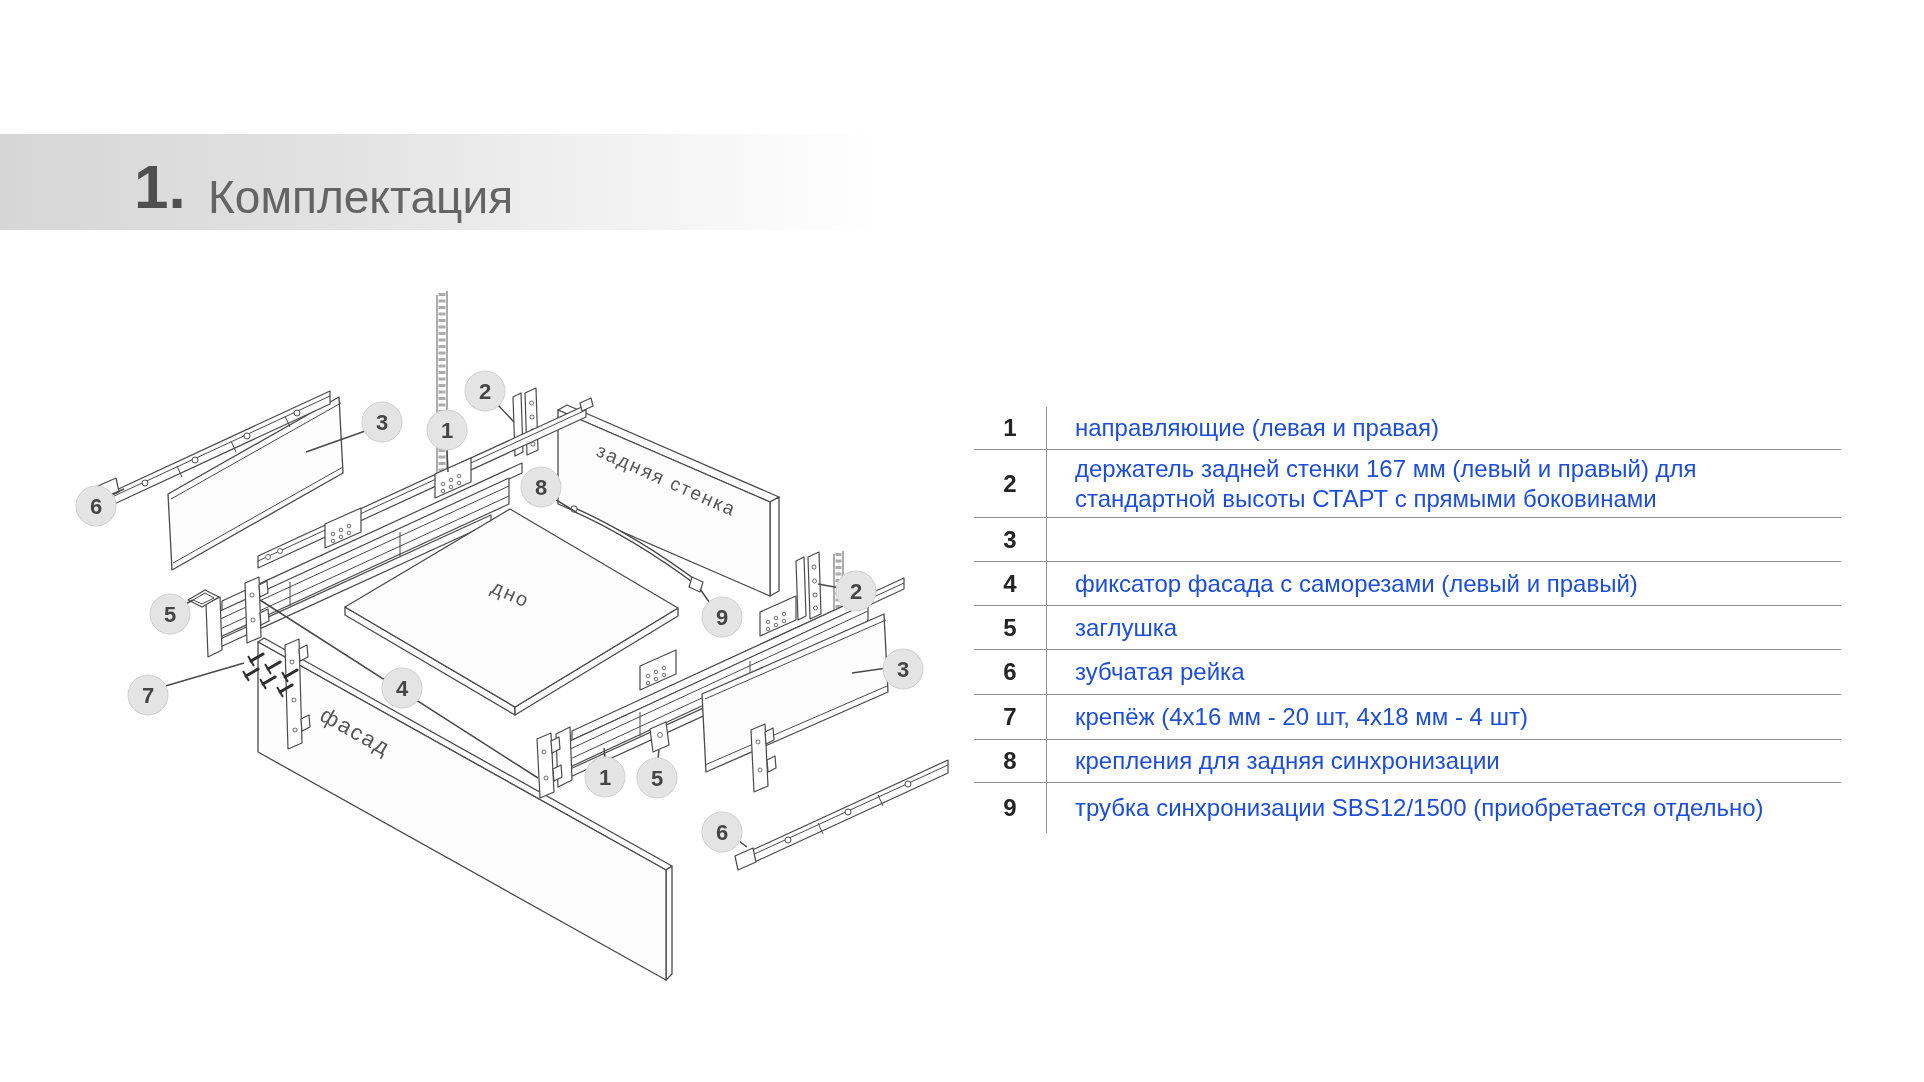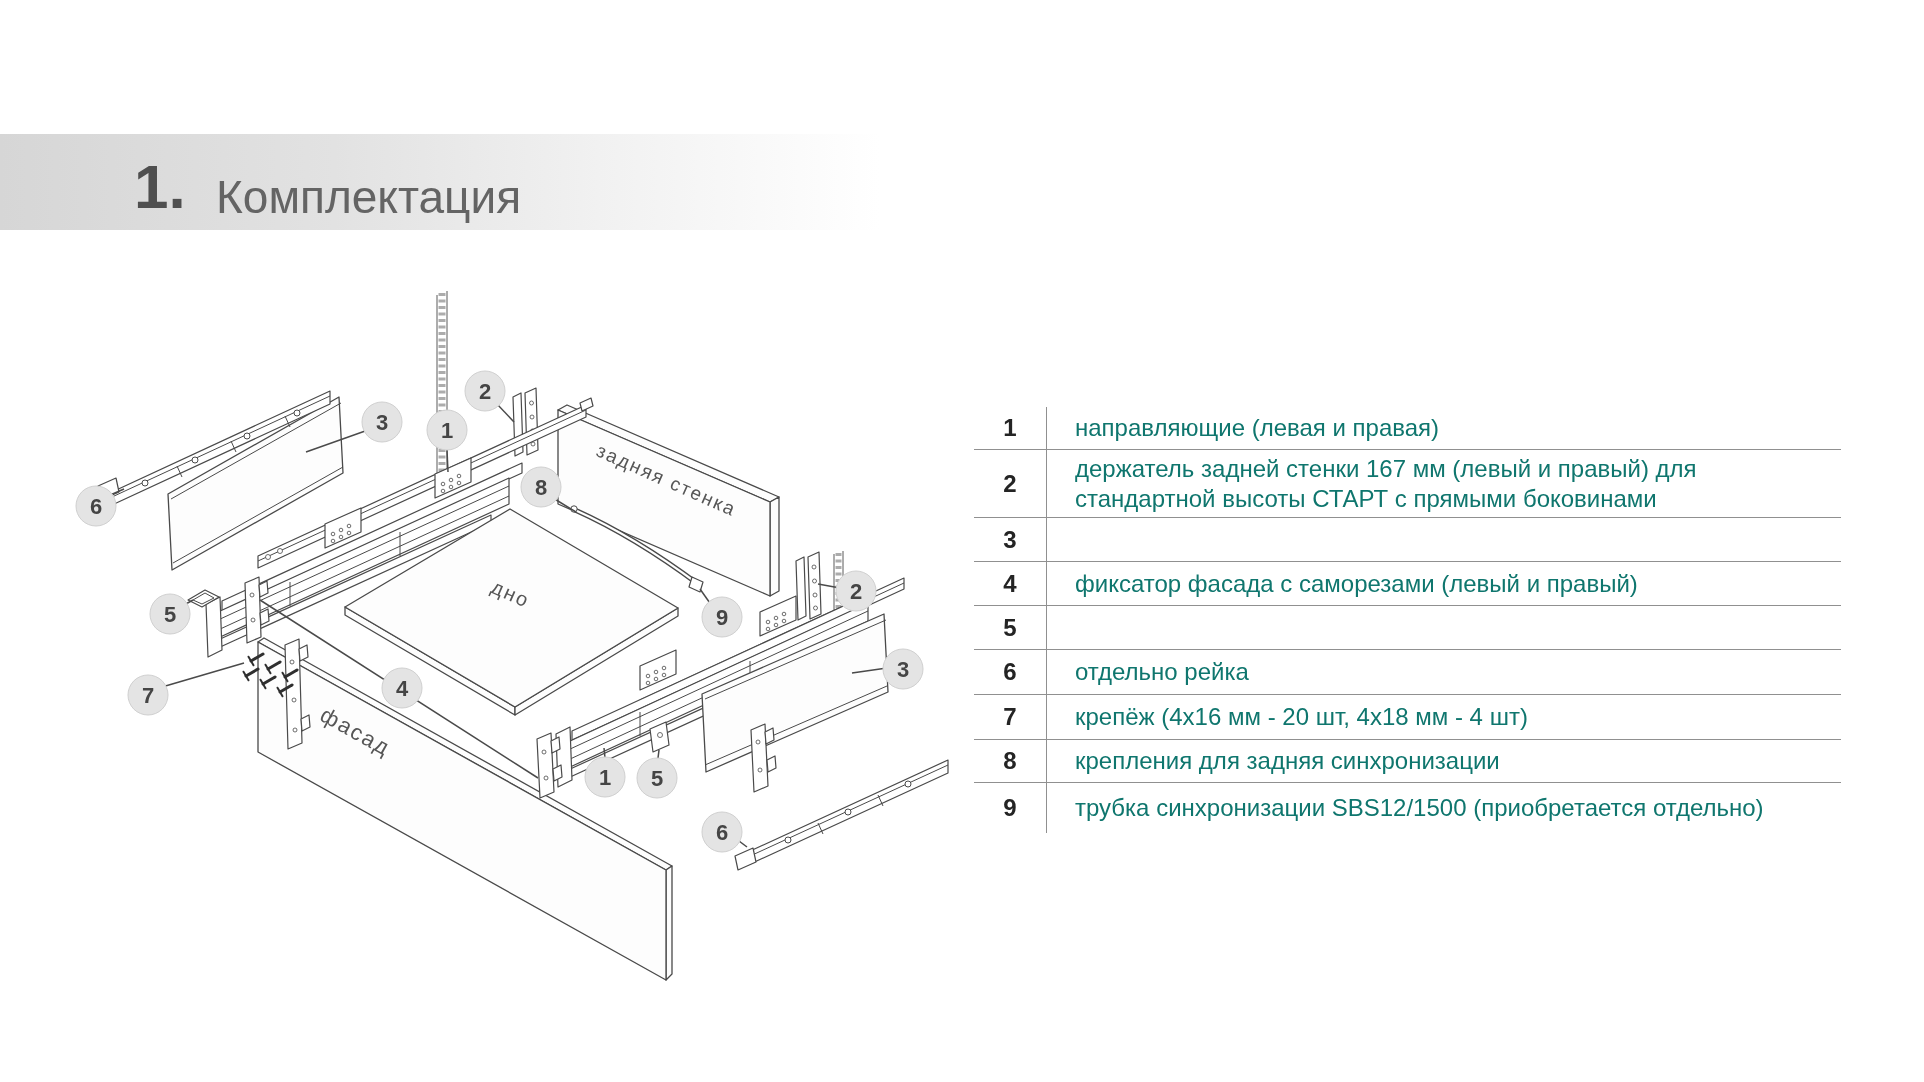--- a/index.html
+++ b/index.html
@@ -4,30 +4,30 @@
 <style>
   html,body{margin:0;padding:0;background:#ffffff;}
   .page{position:relative;width:1924px;height:1082px;background:#ffffff;overflow:hidden;
         font-family:"Liberation Sans",sans-serif;}
 
   
   .banner{position:absolute;left:0;top:134px;width:880px;height:96px;
           background:linear-gradient(90deg,#d6d6d6 0%,#e2e2e2 38%,#f1f1f1 68%,rgba(255,255,255,0) 100%);}
   .banner-number{position:absolute;left:134px;top:22px;font-size:62px;line-height:1;
                  font-weight:700;color:#4f4f4f;}
-  .banner-title{position:absolute;left:216px;top:40px;font-size:46px;line-height:1;
+  .banner-title{position:absolute;left:208px;top:40px;font-size:46px;line-height:1;
                 font-weight:500;color:#646464;}
 
   
   .parts-table{position:absolute;left:974px;top:407px;width:867px;}
   .prow{display:flex;align-items:stretch;border-bottom:1px solid #909090;}
   .prow.last{border-bottom:none;}
   .pnum{width:72px;flex:0 0 72px;display:flex;align-items:center;justify-content:center;
         font-size:24px;font-weight:700;color:#242424;border-right:1px solid #909090;}
-  .pdesc{display:flex;align-items:center;padding-left:28px;font-size:24px;color:#0f766e;
+  .pdesc{display:flex;align-items:center;padding-left:28px;font-size:24px;color:#1d4ed8;
          line-height:1.23;white-space:pre-line;width:780px;}
 
   
   .diagram{position:absolute;left:0;top:0;width:1924px;height:1082px;}
   .part{fill:#ffffff;stroke:#4a4a4a;stroke-width:1.2;stroke-linejoin:round;}
   .panel{fill:#fdfdfd;stroke:#4a4a4a;stroke-width:1.3;stroke-linejoin:round;}
   .thin{fill:none;stroke:#4a4a4a;stroke-width:1;}
   .hole{fill:#ffffff;stroke:#4a4a4a;stroke-width:1;}
   .dot{fill:#ffffff;stroke:#4a4a4a;stroke-width:0.8;}
   .screw{stroke:#2f2f2f;stroke-width:3;stroke-linecap:round;}
@@ -343,24 +343,25 @@
     </div>
     <div class="prow" style="height:43px;">
       <div class="pnum">3</div>
     </div>
     <div class="prow" style="height:43px;">
       <div class="pnum">4</div>
       <div class="pdesc">фиксатор фасада с саморезами (левый и правый)</div>
     </div>
     <div class="prow" style="height:43px;">
       <div class="pnum">5</div>
+      <div class="pdesc">заглушка</div>
     </div>
     <div class="prow" style="height:44px;">
       <div class="pnum">6</div>
-      <div class="pdesc">отдельно рейка</div>
+      <div class="pdesc">зубчатая рейка</div>
     </div>
     <div class="prow" style="height:44px;">
       <div class="pnum">7</div>
       <div class="pdesc">крепёж (4х16 мм - 20 шт, 4х18 мм - 4 шт)</div>
     </div>
     <div class="prow" style="height:42px;">
       <div class="pnum">8</div>
       <div class="pdesc">крепления для задняя синхронизации</div>
     </div>
     <div class="prow last" style="height:50px;">

